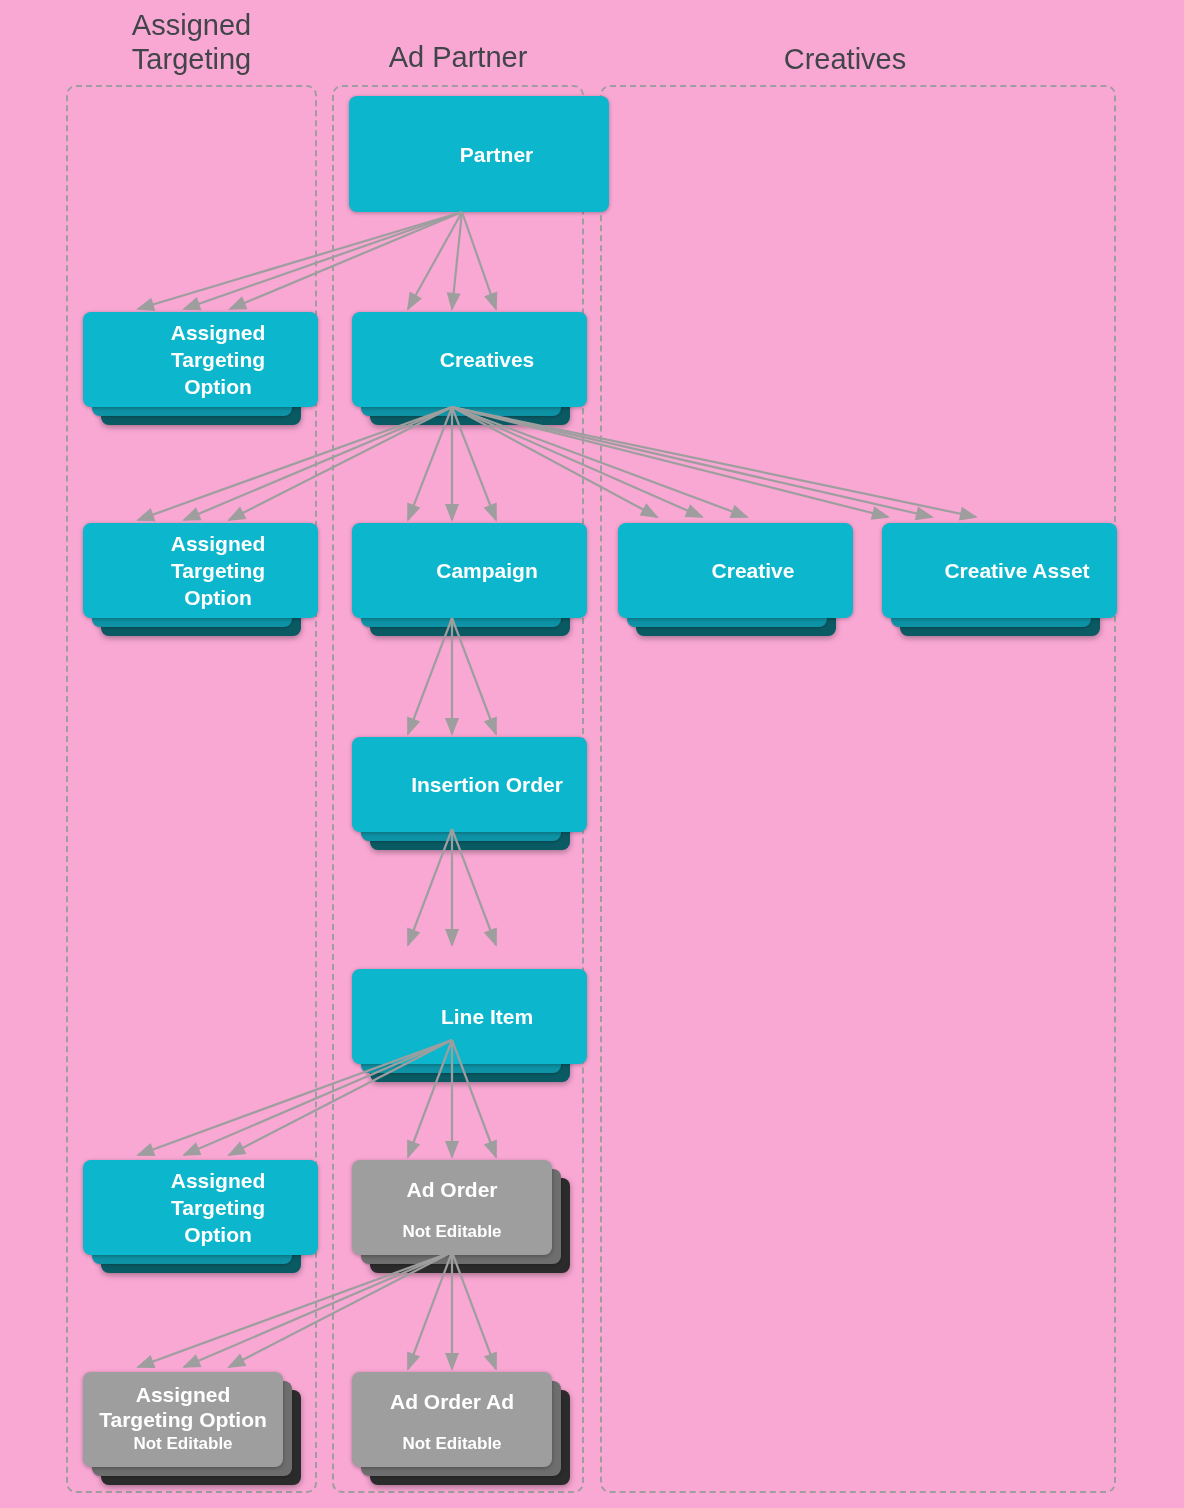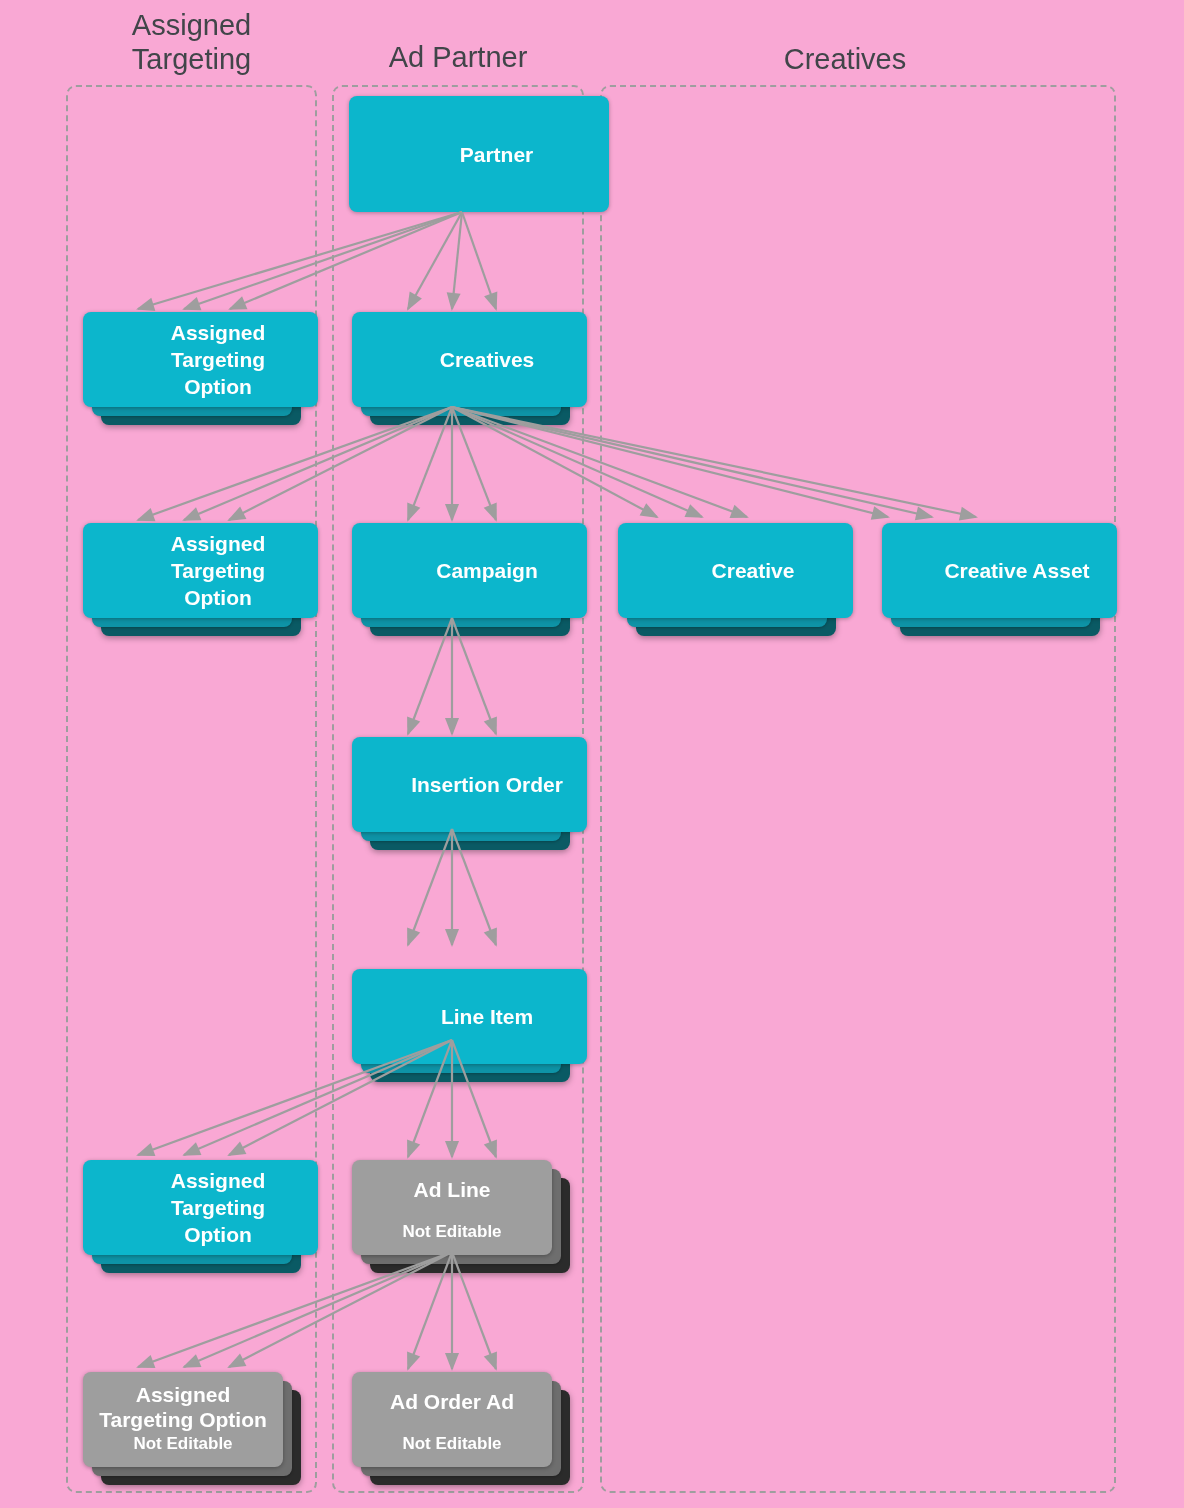--- a/index.html
+++ b/index.html
@@ -131,21 +131,21 @@
         <span class="label">Assigned
 Targeting
 Option</span>
       </div>
   </div>
 
   <div class="node gray with-note" style="left:352px;top:1160px;width:200px;height:95px;">
     <div class="layer l3"></div>
     <div class="layer l2"></div>
     <div class="face">
-      <span class="label">Ad Line</span>
+      <span class="label">Ad Order</span>
       <span class="note">Not Editable</span>
     </div>
   </div>
 
   <div class="node gray with-note" style="left:83px;top:1372px;width:200px;height:95px;">
     <div class="layer l3"></div>
     <div class="layer l2"></div>
     <div class="face" style="padding-top:10px;">
       <span class="label" style="line-height:25px;">Assigned
 Targeting Option</span>

